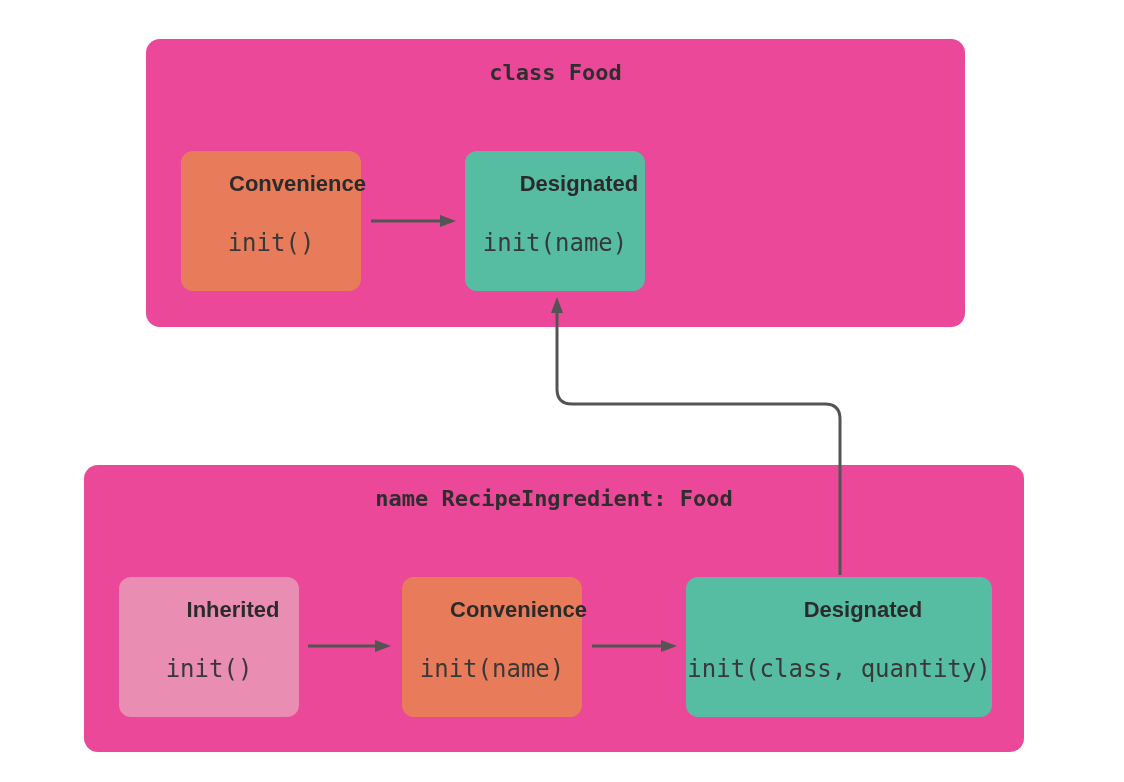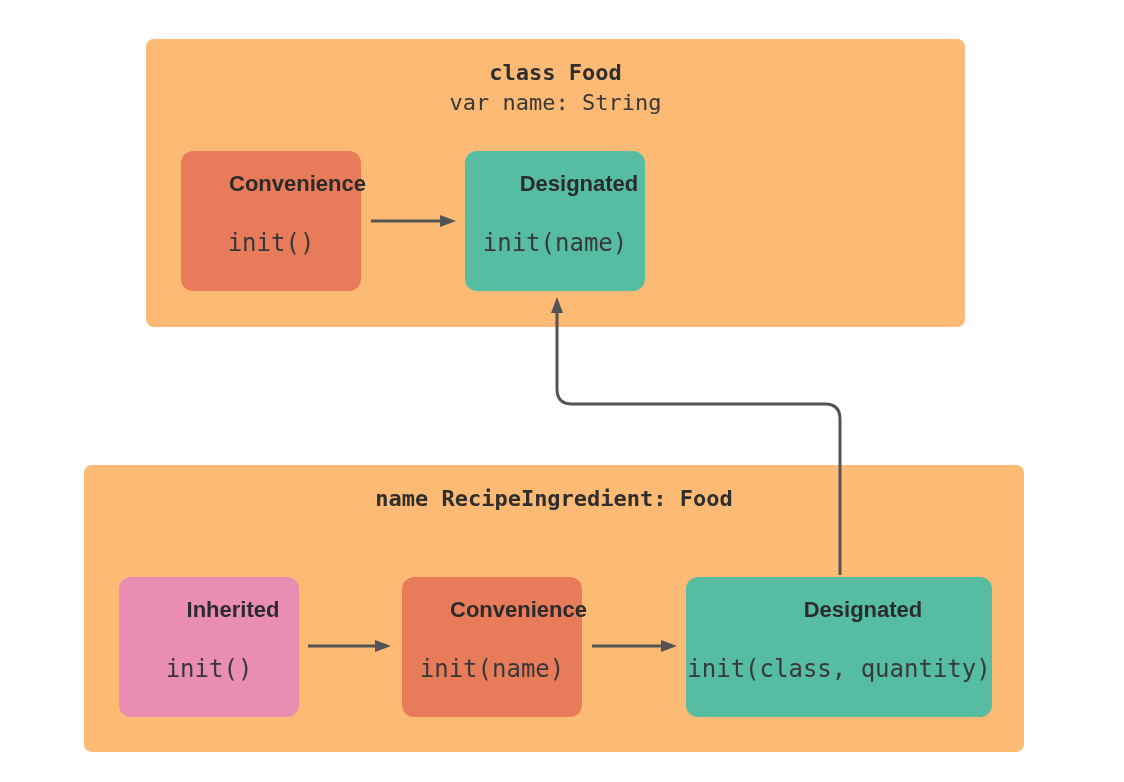--- a/index.html
+++ b/index.html
@@ -10,22 +10,22 @@
   .canvas {
     position: relative;
     width: 1124px;
     height: 782px;
     background: #ffffff;
     overflow: hidden;
     font-family: "Liberation Sans", "DejaVu Sans", sans-serif;
   }
   .class-container {
     position: absolute;
-    background: #fdba74;
-    border-radius: 8px;
+    background: #ec4899;
+    border-radius: 14px;
   }
   .class-container.food {
     left: 146px; top: 39px;
     width: 819px; height: 288px;
   }
   .class-container.recipe {
     left: 84px; top: 465px;
     width: 940px; height: 287px;
   }
   .class-heading {
@@ -86,21 +86,20 @@
   }
 </style>
 </head>
 <body>
 
 <div class="canvas">
 
   <section class="class-container food">
     <div class="class-heading">
       <div class="class-decl">class Food</div>
-      <div class="var-decl">var name: String</div>
     </div>
     <div class="init-box box-food-convenience" style="background-color: rgb(232, 124, 90);">
       <div class="kind">Convenience</div>
       <div class="sig">init()</div>
     </div>
     <div class="init-box box-food-designated" style="background-color: rgb(86, 189, 163);">
       <div class="kind">Designated</div>
       <div class="sig">init(name)</div>
     </div>
   </section>

